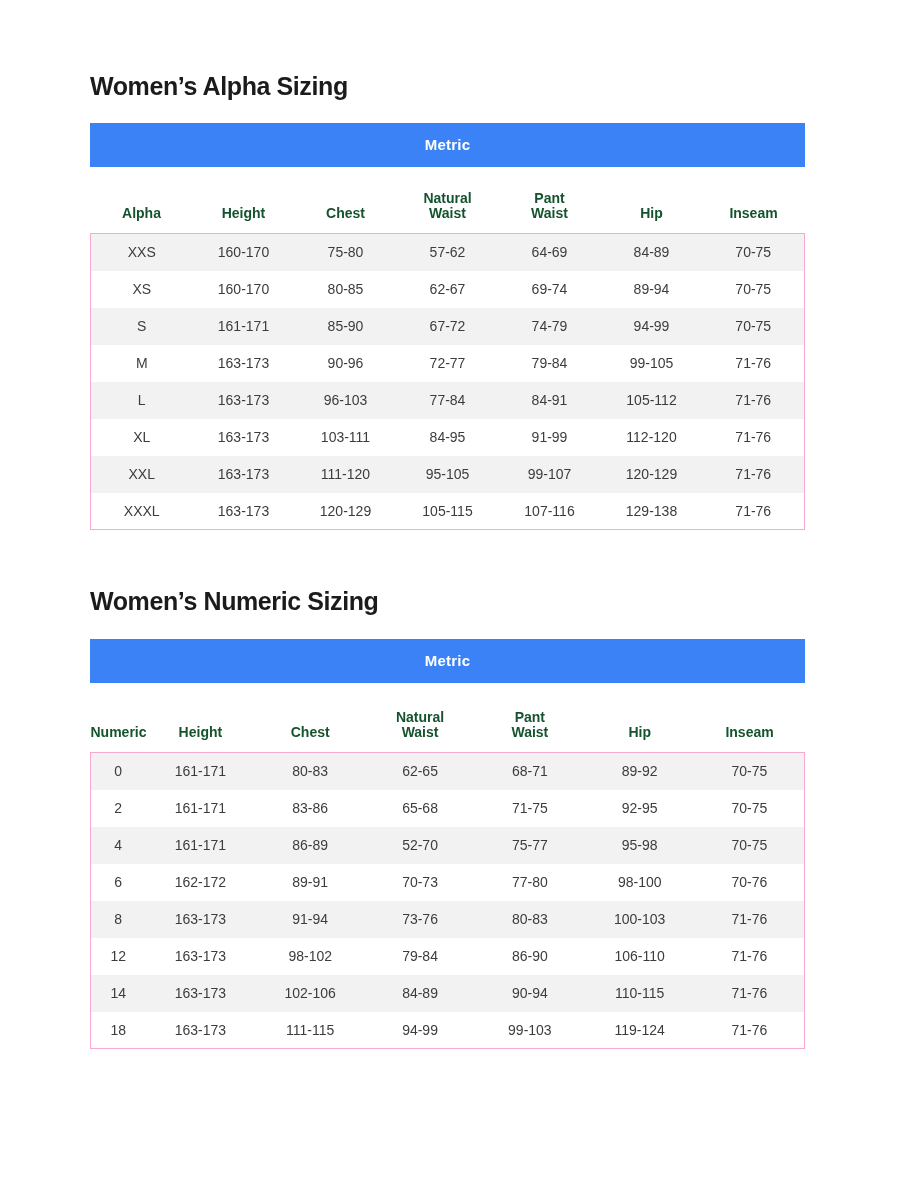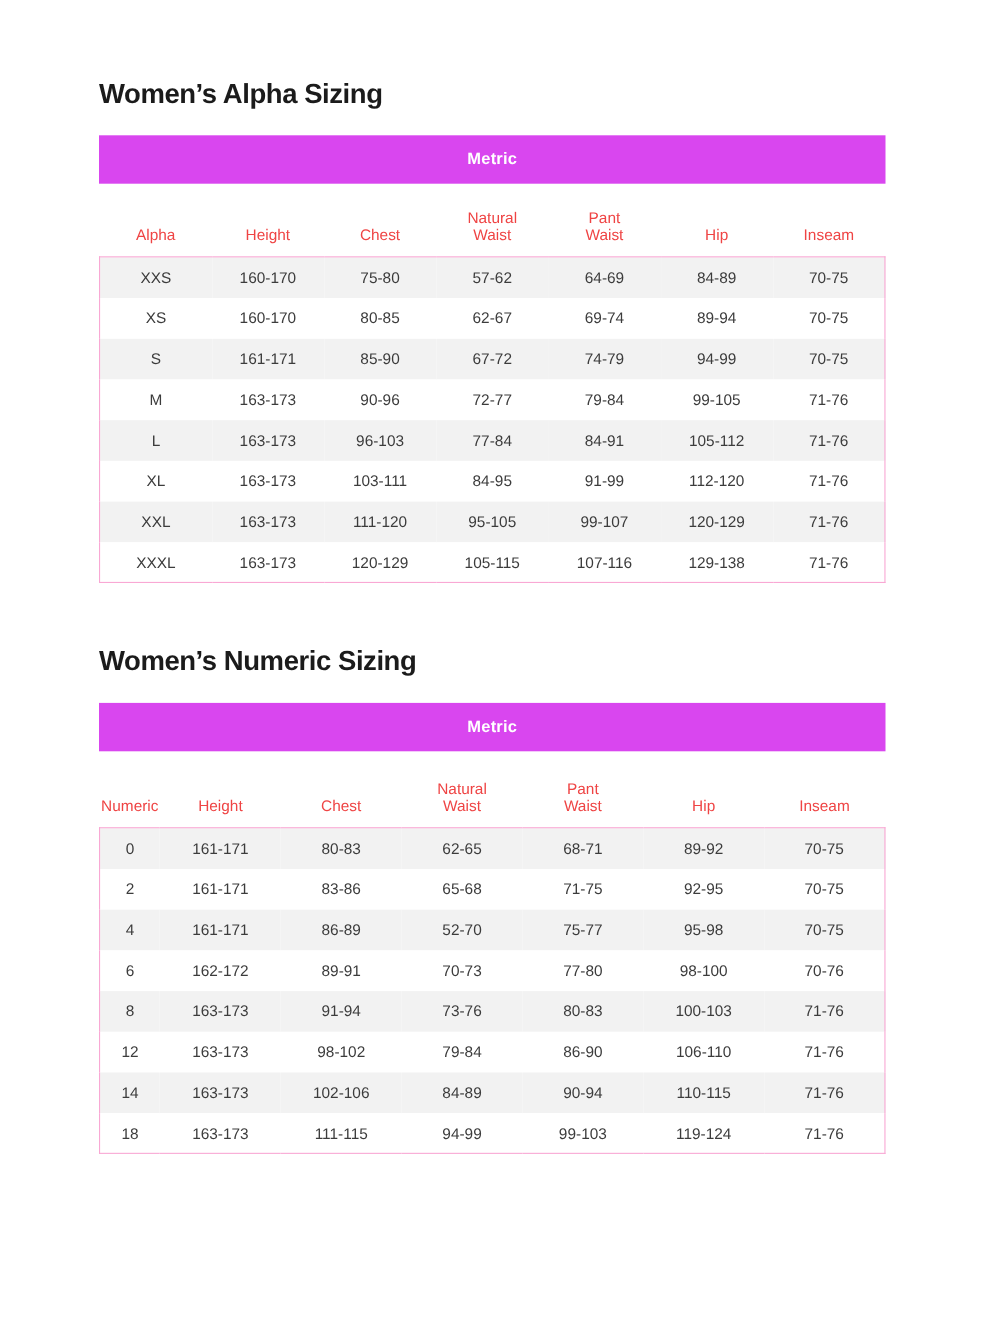--- a/index.html
+++ b/index.html
@@ -26,39 +26,39 @@
     line-height: 28px;
     font-weight: 700;
     color: #1b1b1b;
     letter-spacing: -0.4px;
   }
   .size-section.first .table-title { padding-top: 72px; margin-bottom: 23px; }
   .size-section.second .table-title { padding-top: 57px; margin-bottom: 24px; }
   .unit-band {
     width: 715px;
     height: 44px;
-    background: #d946ef;
+    background: #3b82f6;
     text-align: center;
   }
   .unit-band span {
     color: #ffffff;
     font-weight: 700;
     font-size: 15px;
     line-height: 44px;
     letter-spacing: 0.2px;
   }
   table.sizes {
     width: 715px;
     border-collapse: collapse;
     table-layout: fixed;
   }
   table.sizes thead th {
     font-size: 14px;
-    font-weight: 400;
-    color: #ef4444;
+    font-weight: 700;
+    color: #14532d;
     text-align: center;
     vertical-align: bottom;
     line-height: 15px;
     white-space: pre-line;
     padding: 24px 0 12px 0;
   }
   .size-section.second table.sizes thead th { padding-top: 27px; }
   table.sizes tbody { border: 1px solid #f9a8d4; }
   table.sizes tbody td {
     height: 37px;

